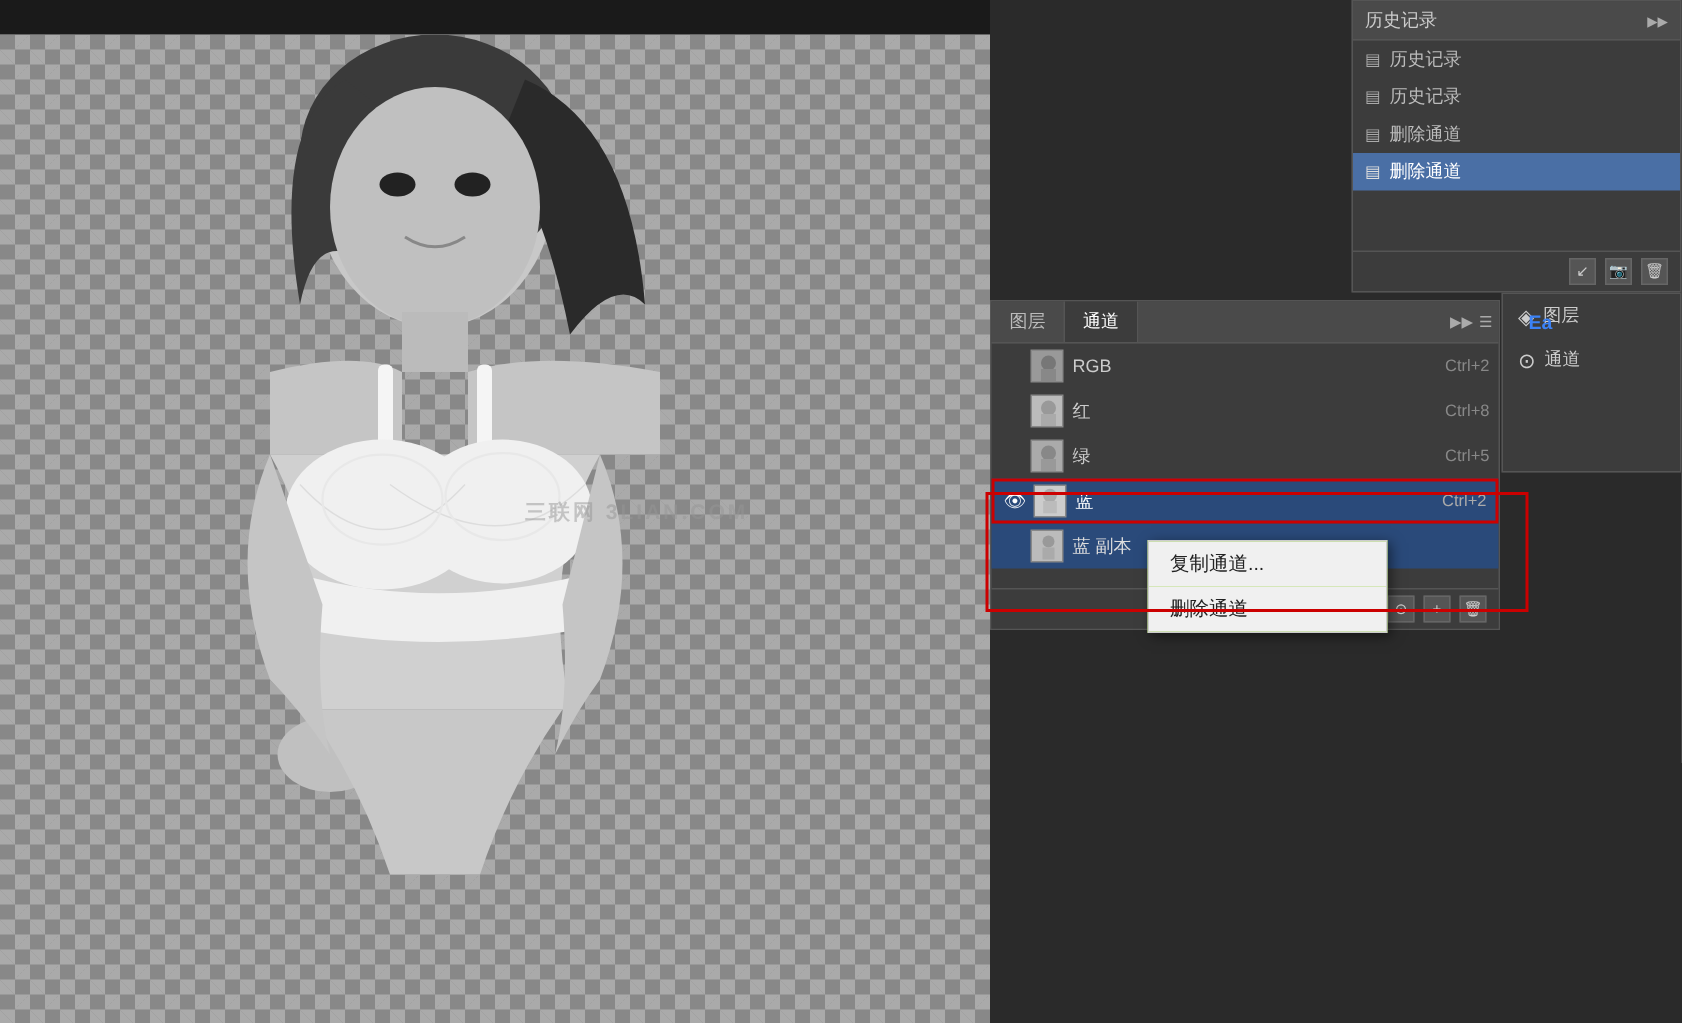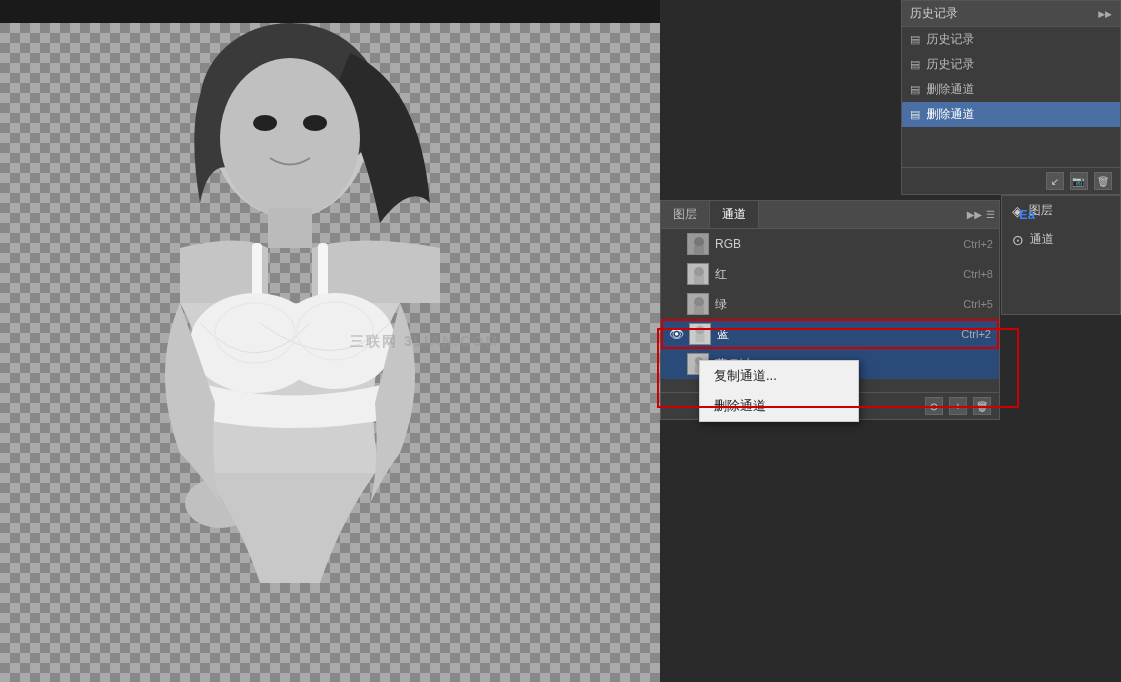--- a/index.html
+++ b/index.html
@@ -204,21 +204,21 @@
       display: flex;
       align-items: center;
       justify-content: center;
       cursor: pointer;
       font-size: 10px;
     }
 
     
     .context-menu {
       position: absolute;
-      left: 699px;
+      left: 765px;
       top: 360px;
       width: 160px;
       background: #84cc16;
       border: 1px solid #ccc;
       box-shadow: 2px 2px 8px rgba(0,0,0,0.5);
       z-index: 100;
     }
 
     .context-menu-item {
       padding: 6px 14px;

